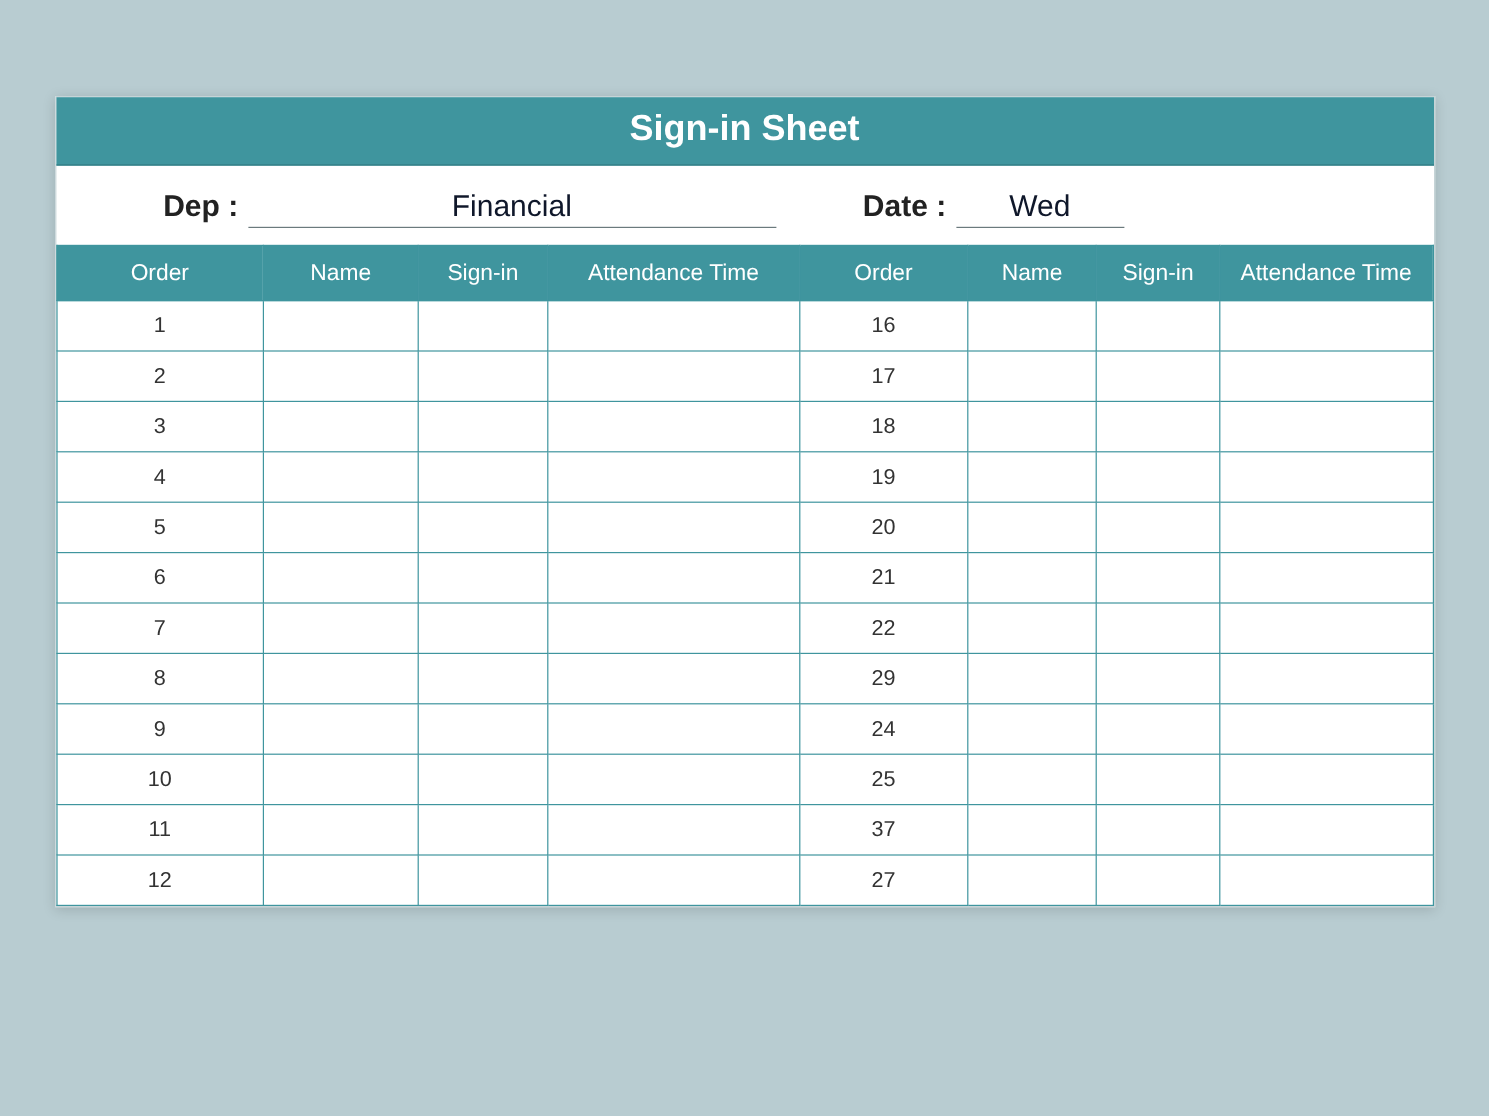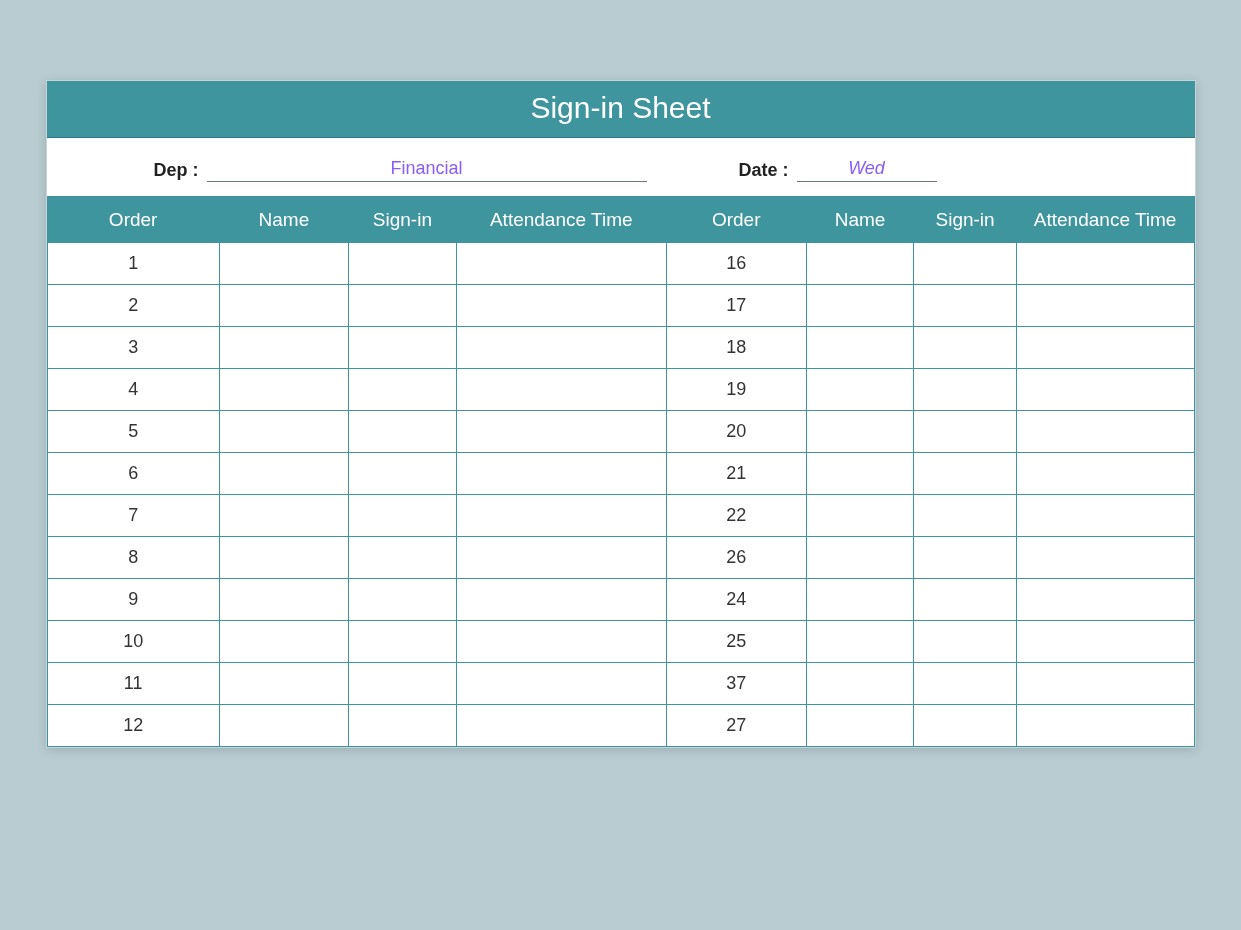--- a/index.html
+++ b/index.html
@@ -19,48 +19,48 @@
     width: 1150px;
     background: #fff;
     box-shadow: 0 2px 10px rgba(0,0,0,0.15);
     border: 1px solid #c6d4d7;
   }
   .title-bar {
     background: #3f959e;
     color: #fff;
     text-align: center;
     font-size: 30px;
-    font-weight: normal;
+    font-weight: bold;
     padding: 10px 0 12px 0;
     border-bottom: 1px solid #2f7a82;
   }
   .meta-row {
     display: flex;
-    align-items: center;
+    align-items: flex-start;
     padding: 20px 20px 14px 20px;
-    font-size: 18px;
+    font-size: 25px;
     color: #222;
   }
   .meta-label {
     font-weight: bold;
     padding-right: 8px;
     white-space: nowrap;
   }
   .meta-value {
     border-bottom: 1px solid #6b7a7d;
     text-align: center;
     padding: 0 6px 2px 6px;
-    color: #8b5cf6;
+    color: #0f172a;
   }
   .dep-label   { width: 140px; text-align: right; }
   .dep-value   { width: 440px; }
   .spacer      { width: 40px; }
   .date-label  { width: 110px; text-align: right; }
   .date-value  { width: 200px; }
-  .day-value   { width: 140px; font-style: italic; }
+  .day-value   { width: 140px; }
 
   table {
     width: 100%;
     border-collapse: collapse;
     table-layout: fixed;
   }
   th, td {
     border: 1px solid #3f959e;
     height: 42px;
     text-align: center;
@@ -192,21 +192,21 @@
           <td>22</td>
           <td></td>
           <td></td>
           <td></td>
         </tr>
         <tr>
           <td>8</td>
           <td></td>
           <td></td>
           <td></td>
-          <td>26</td>
+          <td>29</td>
           <td></td>
           <td></td>
           <td></td>
         </tr>
         <tr>
           <td>9</td>
           <td></td>
           <td></td>
           <td></td>
           <td>24</td>

